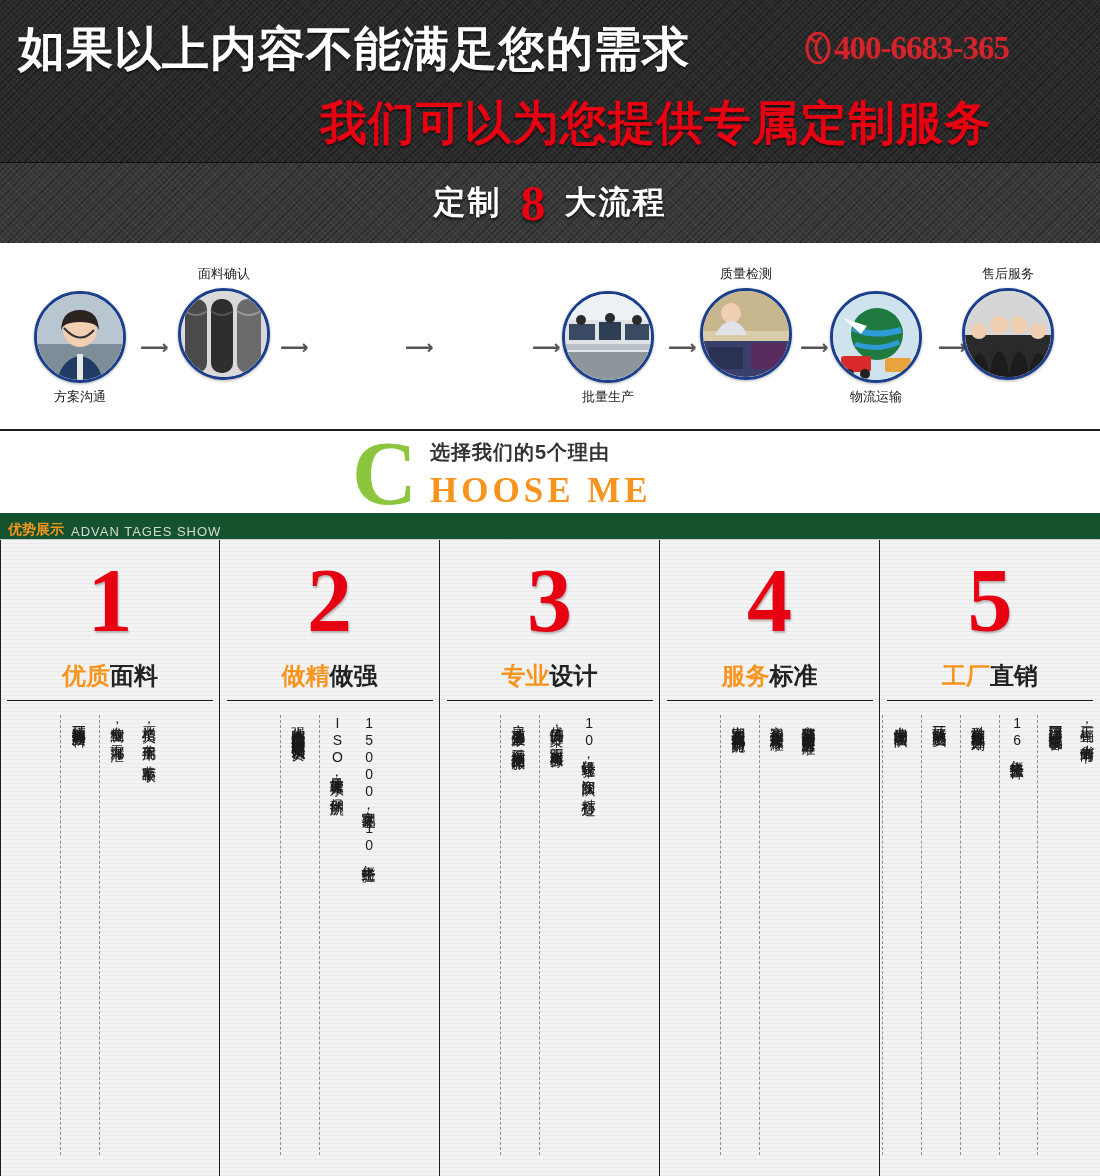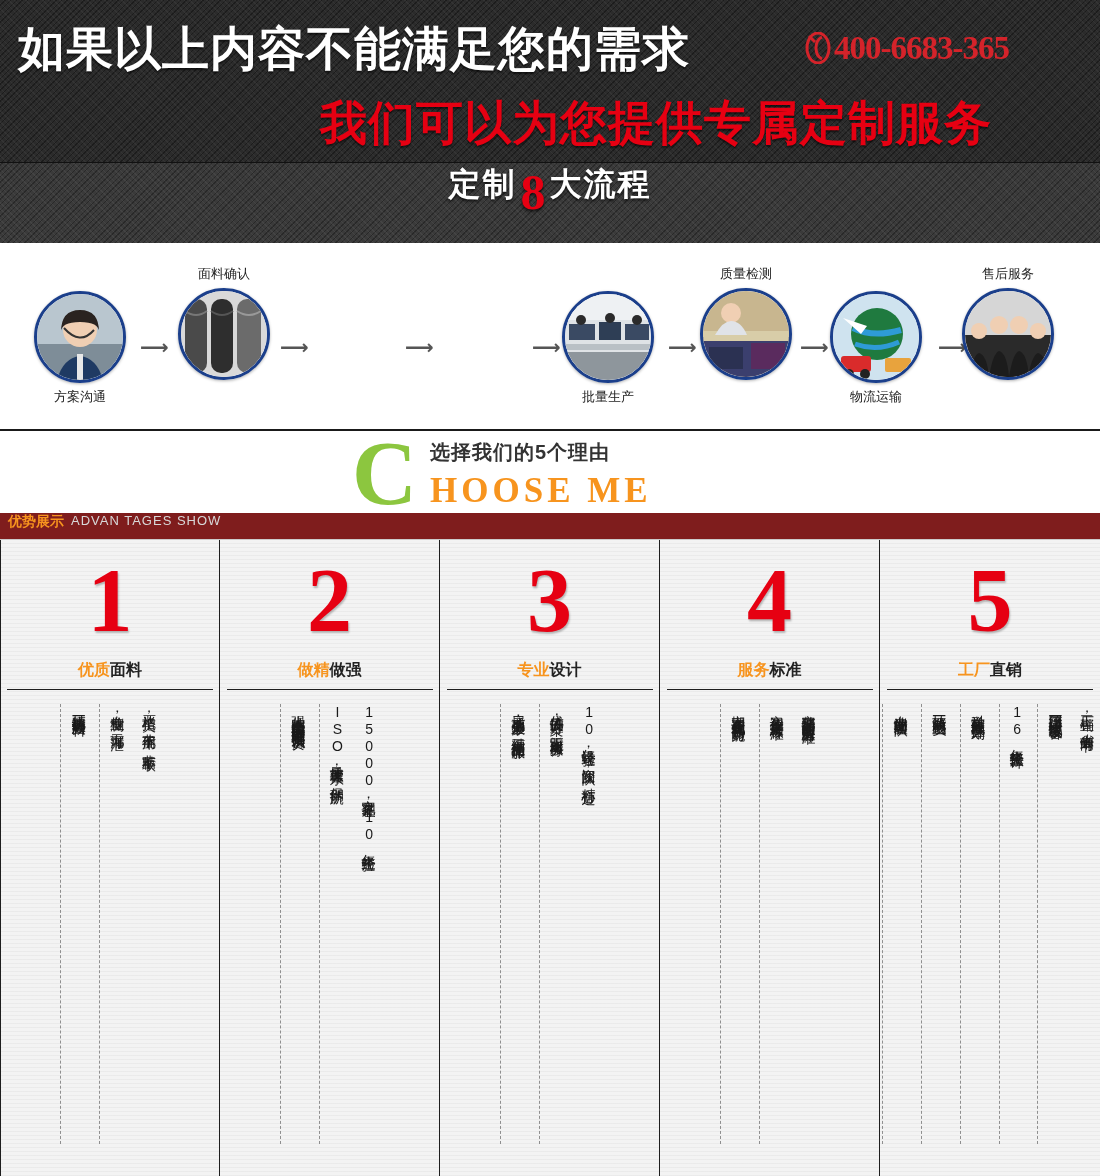--- a/index.html
+++ b/index.html
@@ -55,21 +55,21 @@
     position:relative;
     width:1100px;height:80px;
     background:#3a3a3a;
     background-image:
       repeating-linear-gradient(45deg, rgba(255,255,255,0.05) 0px, rgba(255,255,255,0.05) 1px, rgba(0,0,0,0) 1px, rgba(0,0,0,0) 4px),
       repeating-linear-gradient(-45deg, rgba(0,0,0,0.3) 0px, rgba(0,0,0,0.3) 1px, rgba(0,0,0,0) 1px, rgba(0,0,0,0) 4px);
     border-top:1px solid #111;
   }
   .band-inner{
     position:absolute;left:0;top:0;width:1100px;height:80px;
-    display:flex;align-items:flex-start;justify-content:center;
+    display:flex;align-items:center;justify-content:center;gap:15px;
   }
   .band-txt{
     color:#ffffff;font-size:32px;font-weight:bold;letter-spacing:2px;
     text-shadow:0 2px 3px rgba(0,0,0,.7);
   }
   .band-num{
     color:#e60012;font-size:50px;font-weight:bold;
     font-family:"Liberation Serif","DejaVu Serif",serif;
     margin:0 4px;vertical-align:-4px;
     text-shadow:0 2px 3px rgba(0,0,0,.7);
@@ -119,22 +119,22 @@
   .choose-en{
     position:absolute;left:430px;top:40px;
     font-family:"Liberation Serif","DejaVu Serif",serif;
     font-size:35px;color:#f7941e;font-weight:bold;letter-spacing:4px;
     white-space:nowrap;
   }
 
   
   .advbar{
     position:relative;width:1100px;height:26px;
-    background:#7f1d1d;color:#fff;
-    display:flex;align-items:flex-start;
+    background:#14532d;color:#fff;
+    display:flex;align-items:flex-end;
   }
   .advbar .cn{color:#f7941e;font-size:14px;margin-left:8px;font-weight:bold;}
   .advbar .en{color:#d8d8d8;font-size:13px;margin-left:7px;letter-spacing:1px;}
 
   
   .cols{
     position:relative;width:1100px;height:640px;
     background:#f3f3f3;
     background-image:
       repeating-linear-gradient(0deg, rgba(0,0,0,0.035) 0px, rgba(0,0,0,0.035) 1px, rgba(0,0,0,0) 1px, rgba(0,0,0,0) 4px);
@@ -150,21 +150,21 @@
   }
   .col:first-child{border-left:1px solid #1e1e1e;}
   .col:last-child{border-right:none;}
   .num{
     font-family:"Liberation Serif","DejaVu Serif",serif;
     font-size:90px;font-weight:bold;color:#e60012;
     line-height:1;margin-top:16px;
     text-shadow:1px 2px 2px rgba(0,0,0,.25);
   }
   .title{
-    margin-top:14px;font-size:16px;font-weight:bold;white-space:nowrap;
+    margin-top:14px;font-size:24px;font-weight:bold;white-space:nowrap;
     padding-bottom:8px;
   }
   .title .o{color:#f7941e;}
   .title .d{color:#222;}
   .rule{
     width:206px;height:1px;background:#1e1e1e;margin-bottom:10px;
   }
   .vlist{
     flex:1;width:100%;
     display:flex;flex-direction:row-reverse;justify-content:center;

